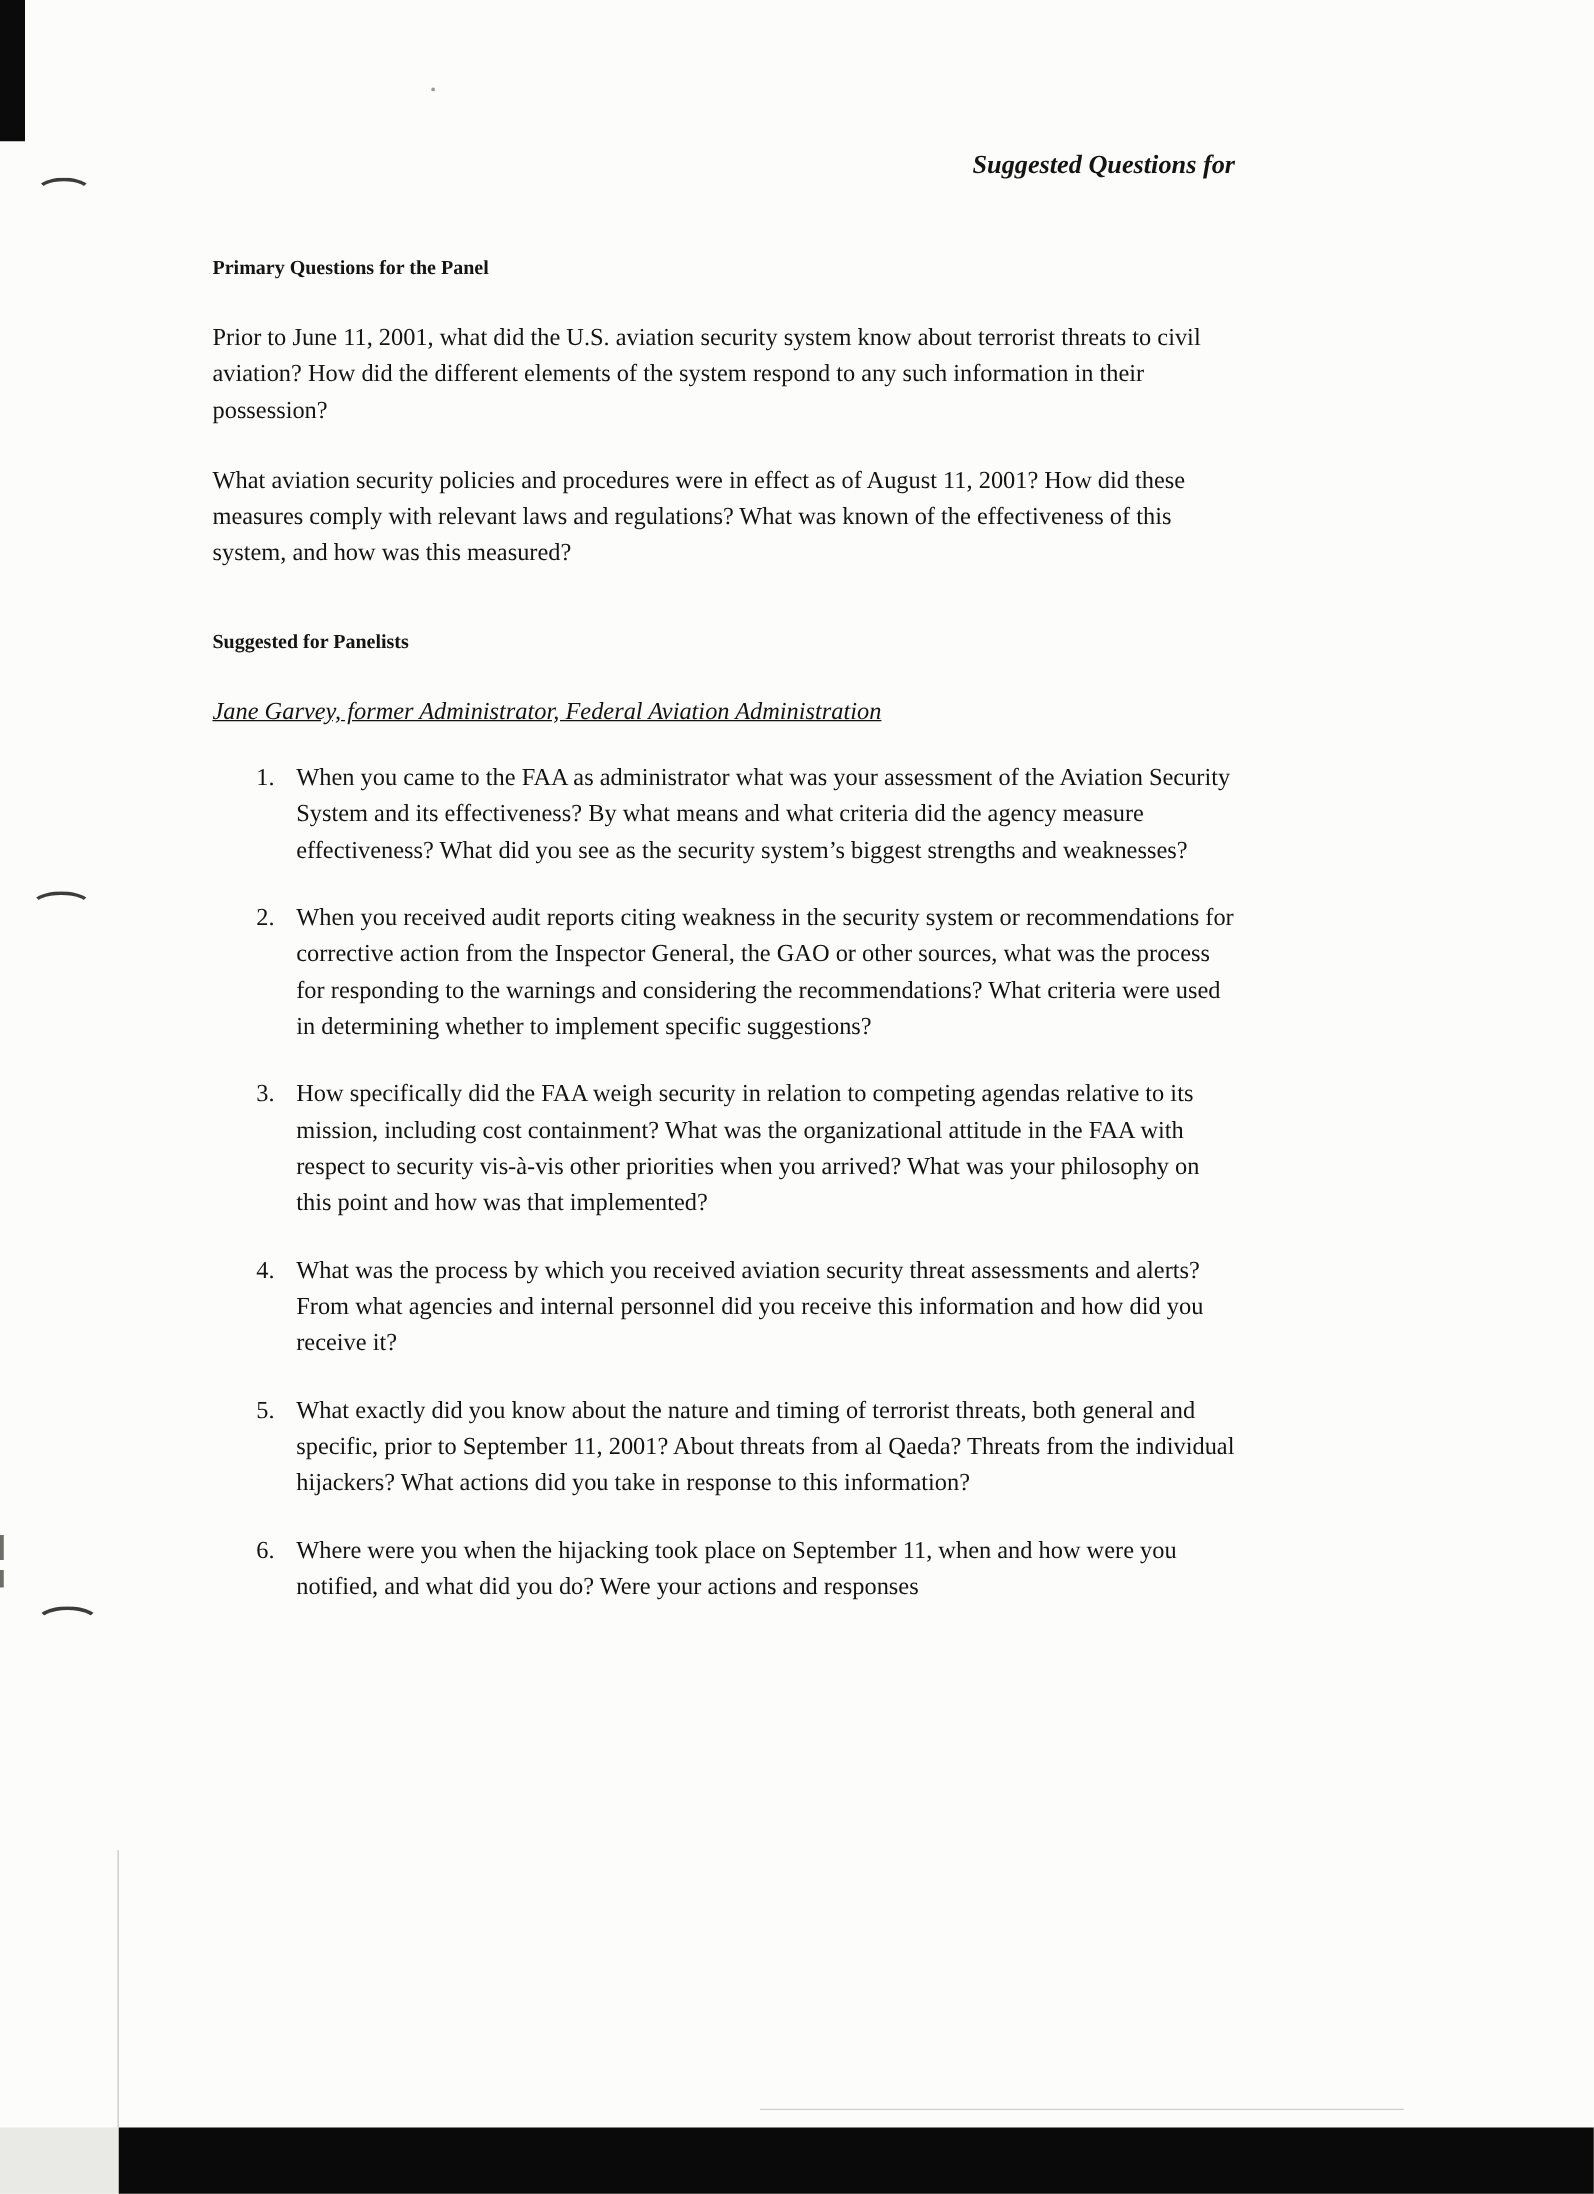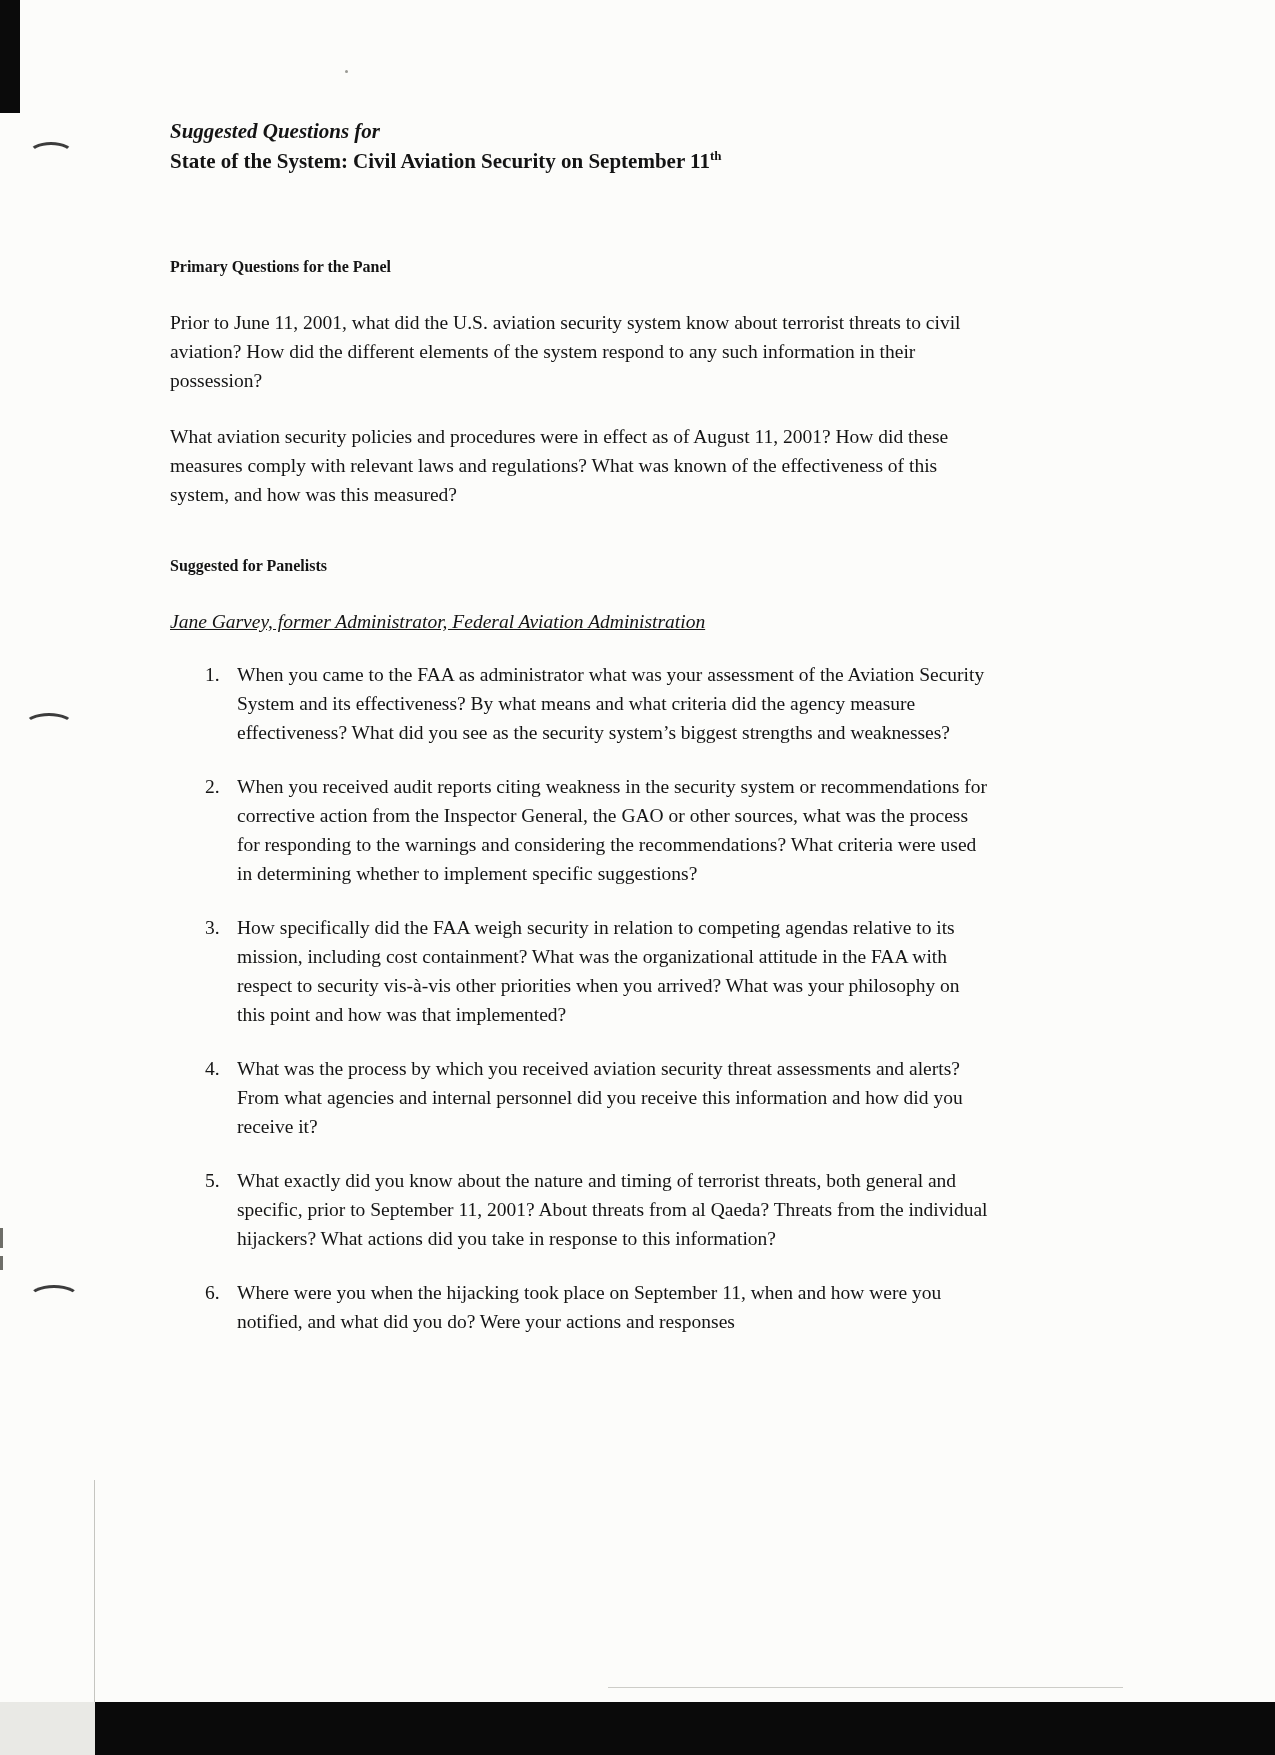--- a/index.html
+++ b/index.html
@@ -22,22 +22,22 @@
   }
   .content {
     position: absolute;
     left: 170px;
     top: 116px;
     width: 818px;
     font-size: 19.5px;
     line-height: 29px;
   }
   .title-block {
-    text-align: left;
-    margin-bottom: 76px;
+    text-align: right;
+    margin-bottom: 54px;
     font-size: 21px;
     line-height: 30px;
   }
   .title-line1 {
     font-weight: bold;
     font-style: italic;
   }
   .title-line2 {
     font-weight: bold;
   }
@@ -158,21 +158,20 @@
   <div class="edge-tick t2"></div>
   <div class="vline-bottom-left"></div>
   <div class="faint-line"></div>
   <div class="bottom-left-shadow"></div>
   <div class="bar-bottom"></div>
 
   <div class="content">
 
     <div class="title-block">
       <div class="title-line1">Suggested Questions for</div>
-      <div class="title-line2"><span>State of the System: Civil Aviation Security on September 11</span><sup>th</sup></div>
     </div>
 
     <div class="section-heading">Primary Questions for the Panel</div>
 
     <p class="para">Prior to June 11, 2001, what did the U.S. aviation security system know about terrorist threats to civil aviation?  How did the different elements of the system respond to any such information in their possession?</p>
 
     <p class="para last-primary">What aviation security policies and procedures were in effect as of August 11, 2001? How did these measures comply with relevant laws and regulations?  What was known of the effectiveness of this system, and how was this measured?</p>
 
     <div class="section-heading">Suggested for Panelists</div>
 

